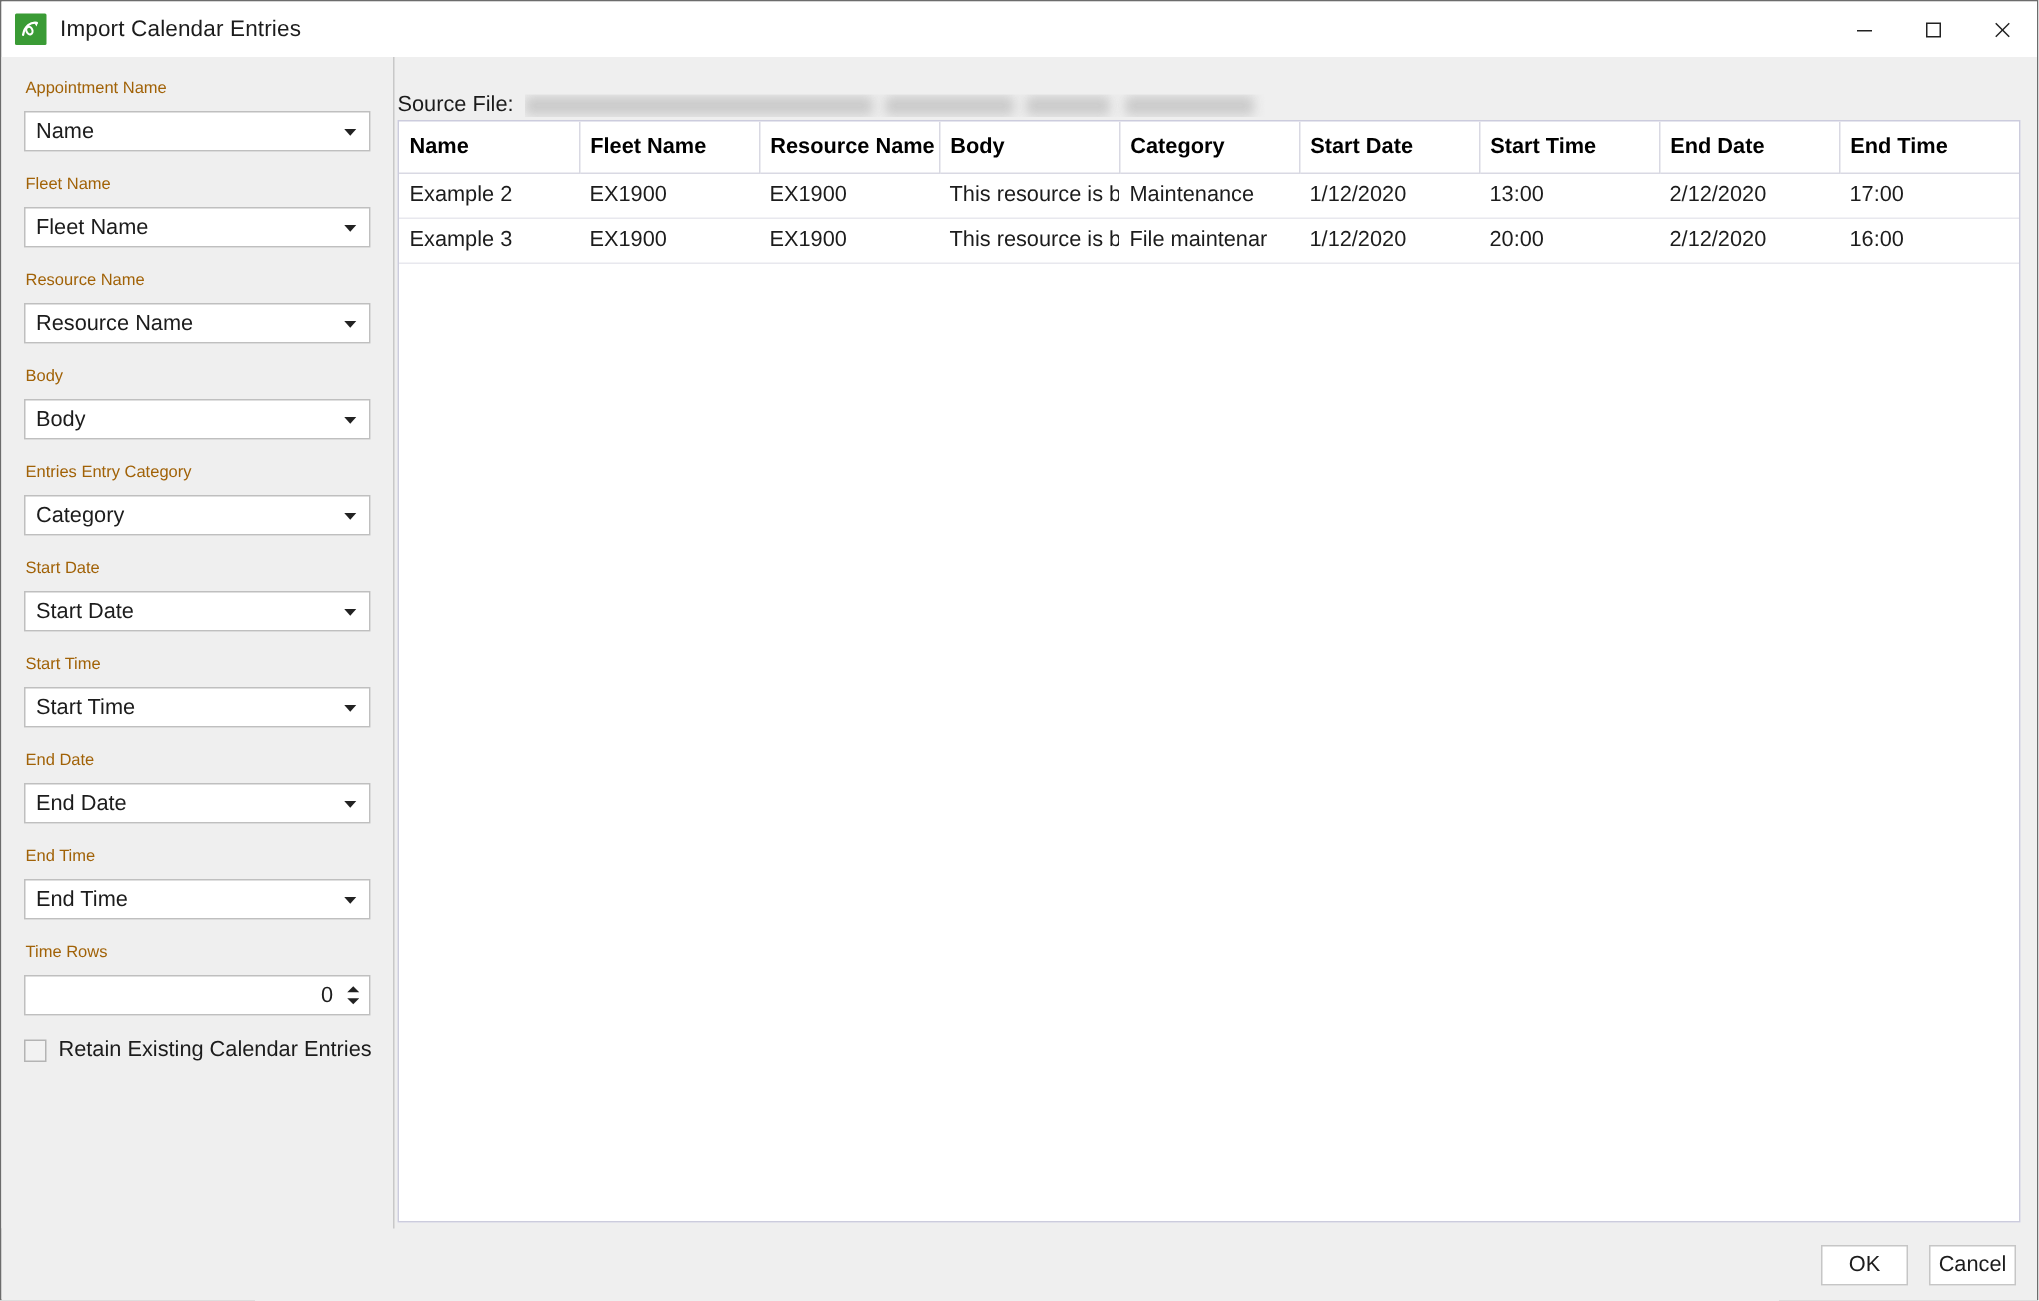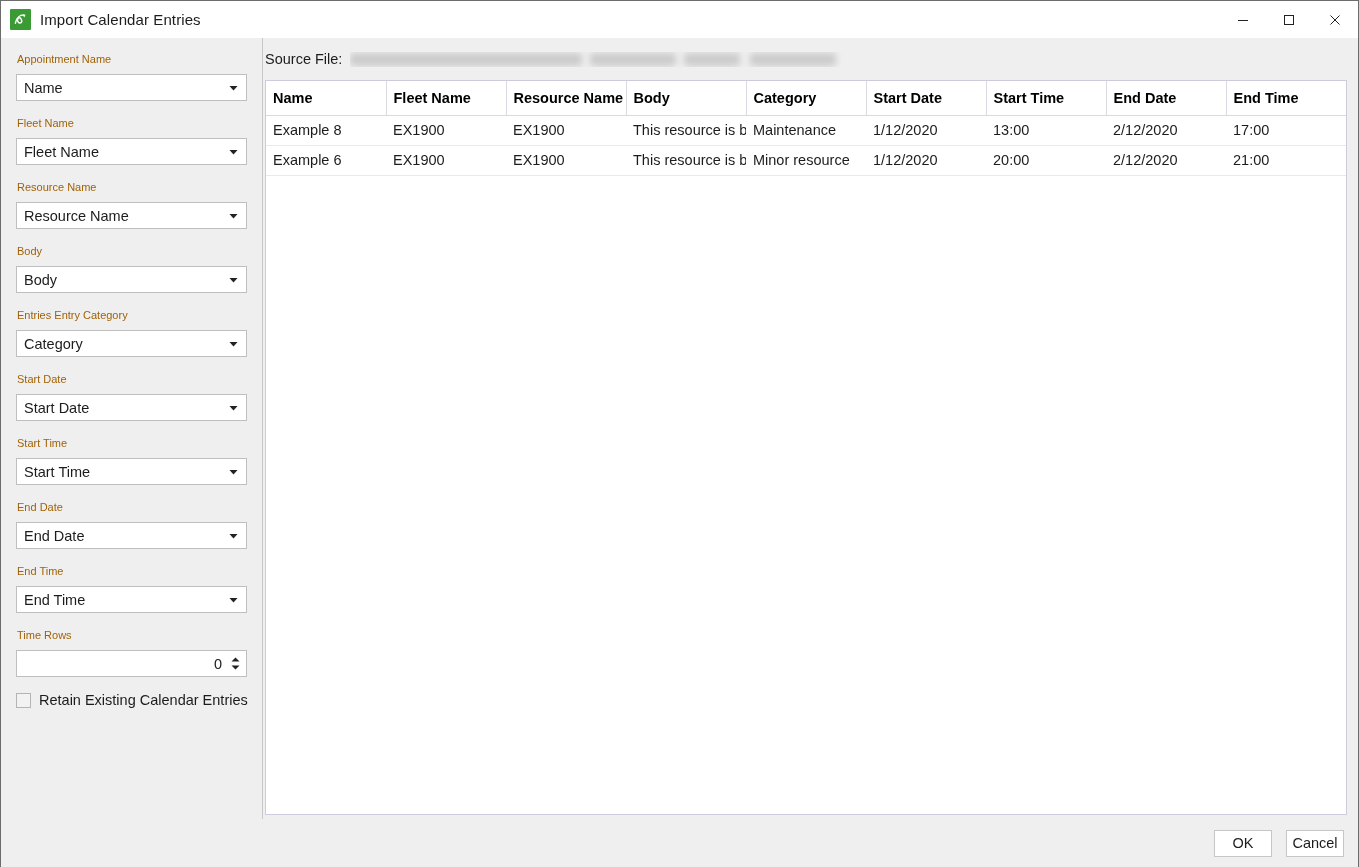--- a/index.html
+++ b/index.html
@@ -176,21 +176,21 @@
   
   .main {
     flex: 1;
     position: relative;
     padding: 0;
     box-sizing: border-box;
   }
   .srcrow {
     position: absolute;
     left: 2px;
-    top: 13px;
+    top: 24px;
     display: flex;
     align-items: flex-end;
   }
   .srclabel {
     font-size: 14.5px;
     color: #1c1c1c;
     white-space: nowrap;
   }
   .srcpath {
     margin-left: 8px;
@@ -461,40 +461,40 @@
               <th>Body</th>
               <th>Category</th>
               <th>Start Date</th>
               <th>Start Time</th>
               <th>End Date</th>
               <th>End Time</th>
             </tr>
           </thead>
           <tbody>
             <tr>
-              <td>Example 8</td>
+              <td>Example 2</td>
               <td>EX1900</td>
               <td>EX1900</td>
               <td>This resource is b</td>
               <td>Maintenance</td>
               <td>1/12/2020</td>
               <td>13:00</td>
               <td>2/12/2020</td>
               <td>17:00</td>
             </tr>
             <tr>
-              <td>Example 6</td>
+              <td>Example 3</td>
               <td>EX1900</td>
               <td>EX1900</td>
               <td>This resource is b</td>
-              <td>Minor resource</td>
+              <td>File maintenar</td>
               <td>1/12/2020</td>
               <td>20:00</td>
               <td>2/12/2020</td>
-              <td>21:00</td>
+              <td>16:00</td>
             </tr>
           </tbody>
         </table>
       </div>
 
     </div>
   </div>
 
   <div class="footer">
     <div class="btn">OK</div>

